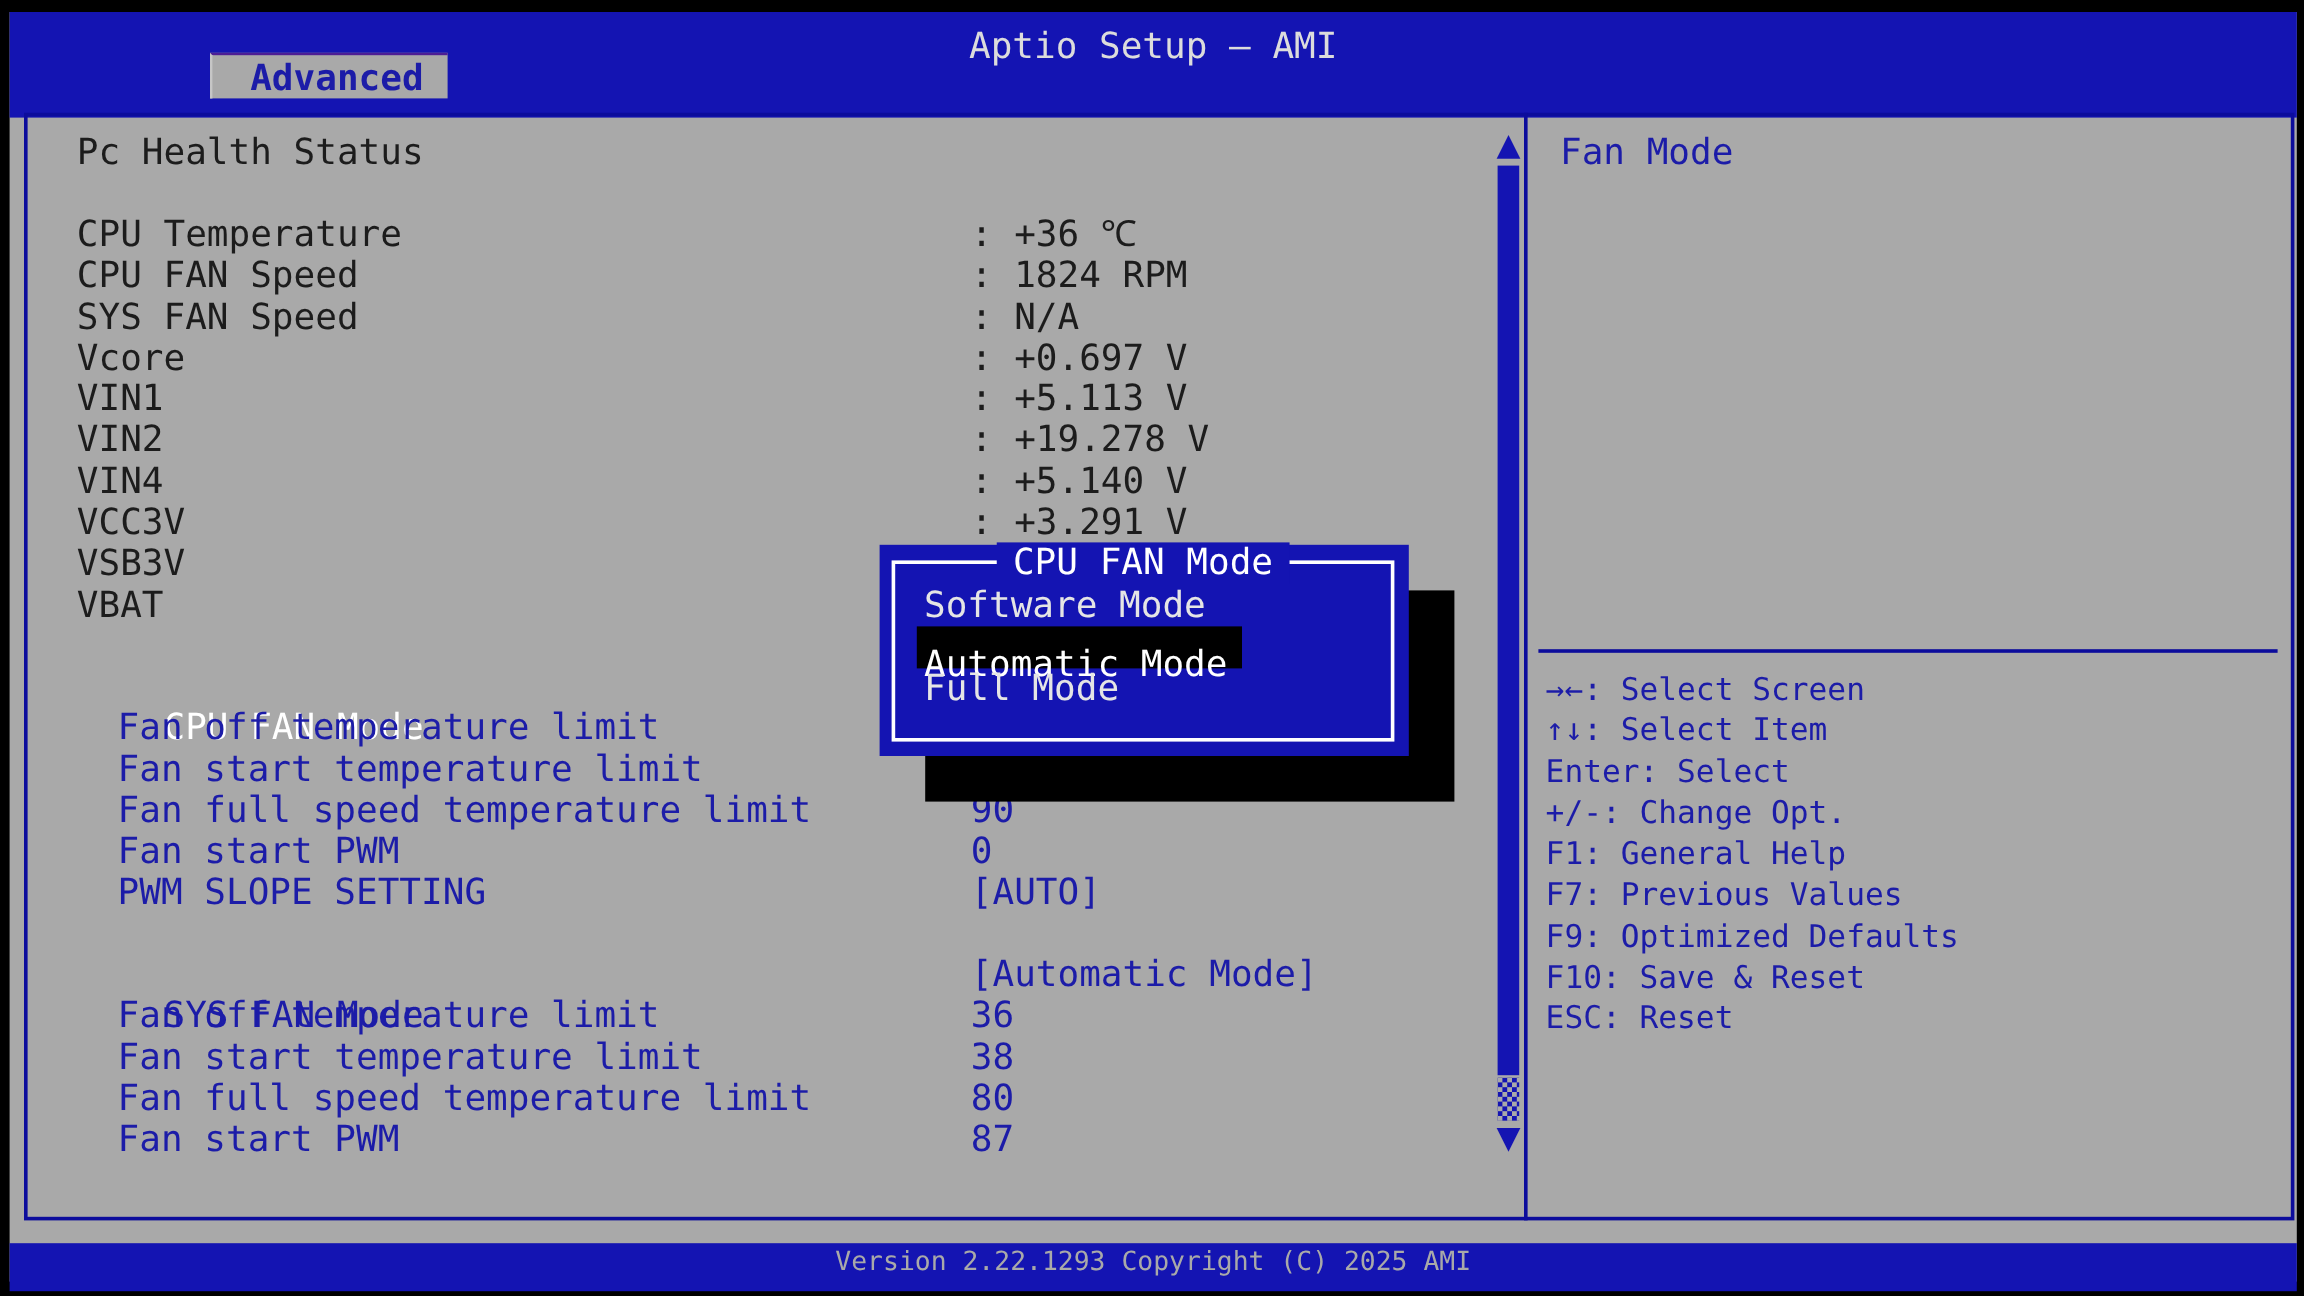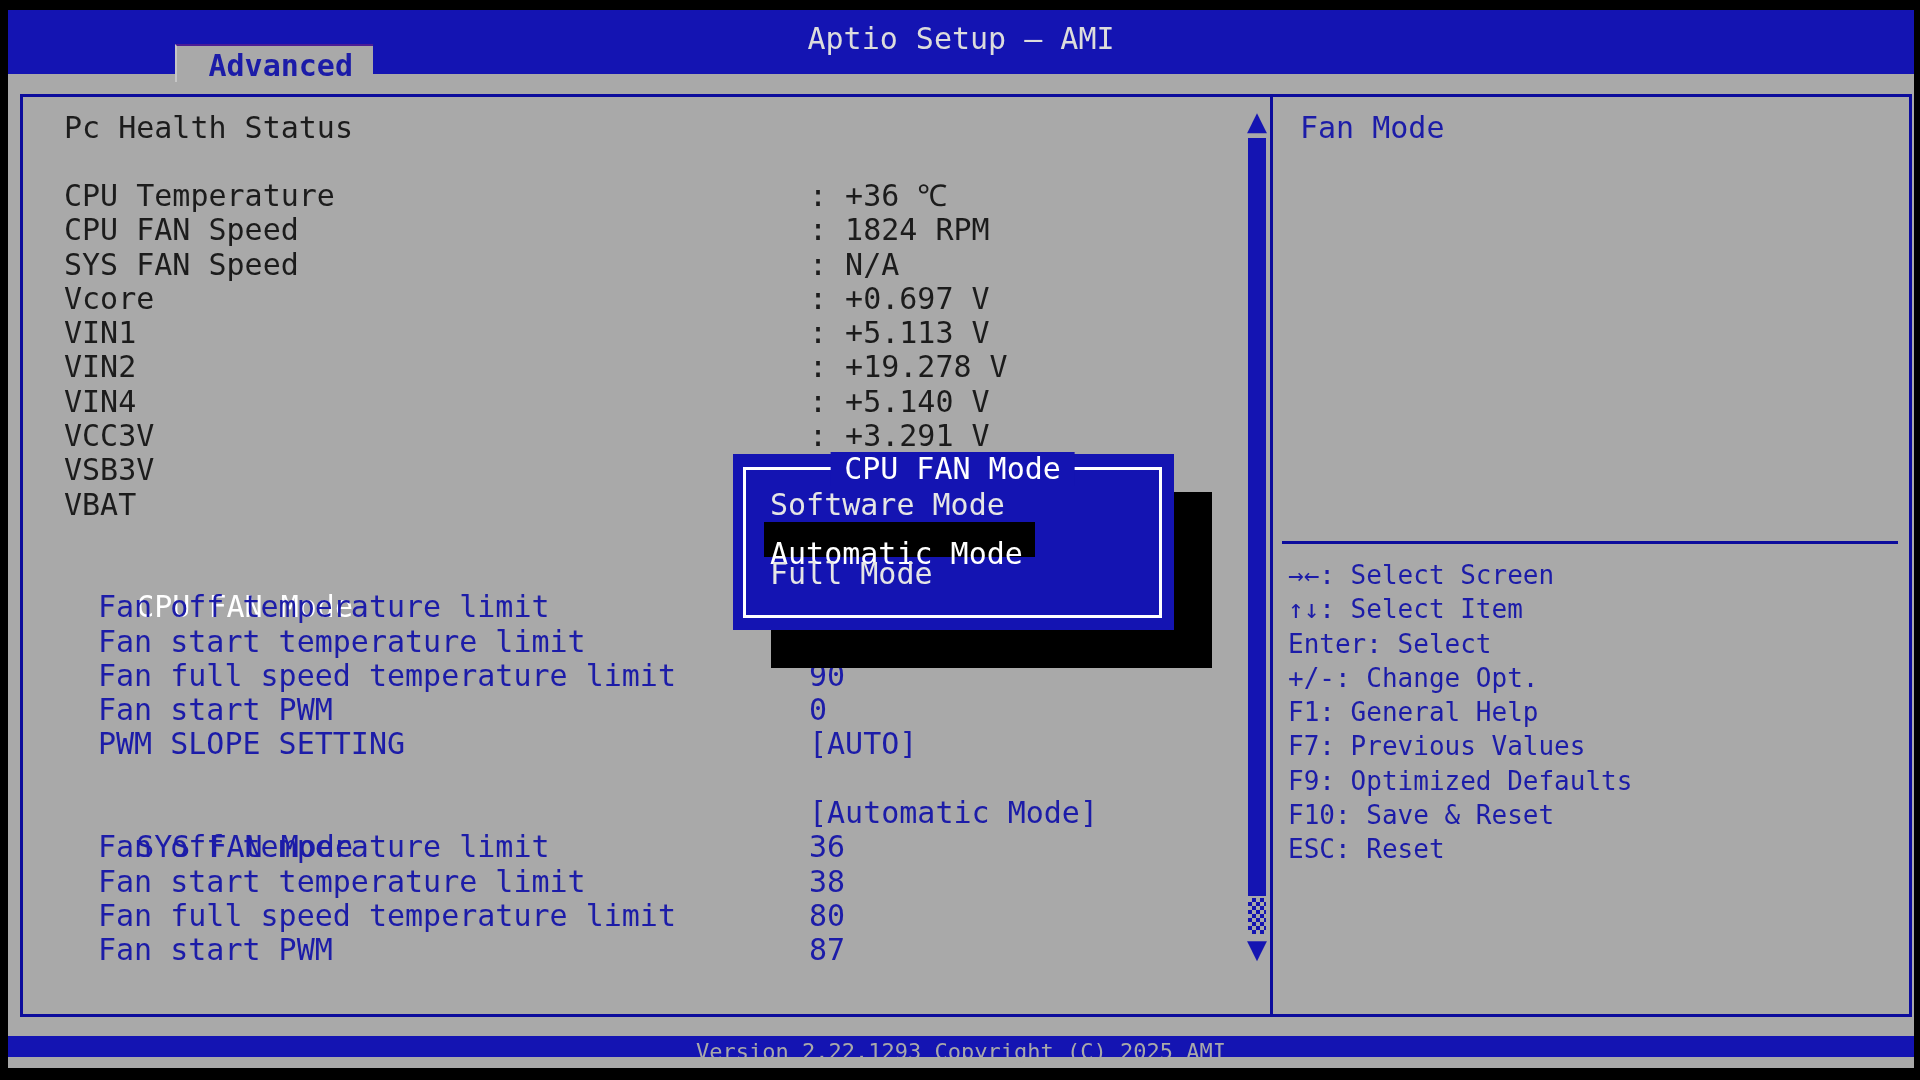--- a/index.html
+++ b/index.html
@@ -11,21 +11,21 @@
   }
   *{box-sizing:border-box;}
   html,body{margin:0;padding:0;}
   body{
     width:1920px;height:1080px;position:relative;overflow:hidden;
     background:#000;
     font-family:"DejaVu Sans Mono",monospace;
   }
   .abs{position:absolute;}
   .field{left:8px;top:10px;width:1906px;height:1058px;background:var(--gray);}
-  .header{left:8px;top:10px;width:1906px;height:64px;background:var(--blue);}
+  .header{left:8px;top:10px;width:1906px;height:88px;background:var(--blue);}
   .title{left:0;top:12px;width:100%;text-align:center;color:#dcdcdc;font-size:30px;line-height:34px;white-space:pre;}
   .tab{
     left:175px;top:44px;min-width:198px;height:38px;background:var(--gray);
     color:var(--tblue);font-size:30px;font-weight:bold;text-align:right;line-height:40px;
     padding:0 20px;border-top:2px solid #4c1d95;border-left:2px solid #c6c6c6;white-space:pre;
   }
   .box{left:20px;top:94px;width:1892px;height:923px;border:3px solid var(--border);}
   .vdiv{left:1270px;top:94px;width:3px;height:923px;background:var(--border);}
   .hdiv{left:1282px;top:541px;width:616px;height:3px;background:var(--border);}
 
@@ -65,21 +65,21 @@
   .sb{left:1246px;top:106px;width:22px;height:862px;}
   .sb-arrow{position:absolute;left:0;width:22px;text-align:center;color:var(--blue);
     font-size:26px;line-height:26px;font-family:"DejaVu Sans",sans-serif;}
   .sb-up{top:2px;}
   .sb-down{top:830px;}
   .sb-track{position:absolute;left:2px;top:32px;width:18px;height:758px;background:var(--blue);}
   .sb-thumb{position:absolute;left:2px;top:792px;width:18px;height:36px;background-color:var(--gray);
     background-image:conic-gradient(var(--blue) 25%, transparent 0 50%, var(--blue) 0 75%, transparent 0);
     background-size:8px 8px;}
 
-  .footer{left:8px;top:1036px;width:1906px;height:21px;background:var(--blue);
+  .footer{left:8px;top:1036px;width:1906px;height:40px;background:var(--blue);
     text-align:center;color:#a9a9a9;font-size:22px;line-height:32px;white-space:pre;}
 </style>
 </head>
 <body>
 
 <div class="abs field"></div>
 
 <div class="abs header">
   <div class="abs title">Aptio Setup – AMI</div>
 </div>

